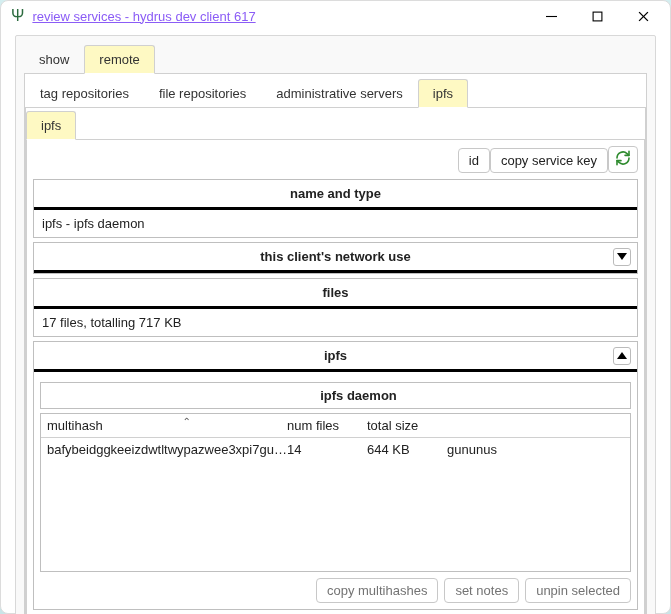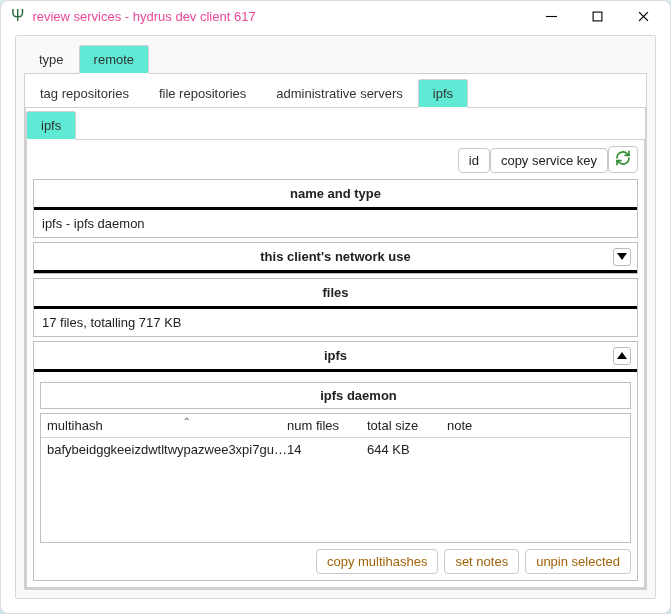--- a/index.html
+++ b/index.html
@@ -29,21 +29,22 @@
   padding: 0 4px 0 10px;
 }
 .titlebar .app-icon {
   color: #2c6b3f;
   font-size: 16px;
   margin-right: 8px;
 }
 .titlebar .title {
   flex: 1;
   font-size: 13px;
-  color: #ec4899;
+  color: #8b5cf6;
+  text-decoration: underline;
 }
 .titlebar .win-btns {
   display: flex;
 }
 .titlebar .win-btn {
   width: 46px;
   height: 30px;
   display: flex;
   align-items: center;
   justify-content: center;
@@ -72,21 +73,21 @@
   padding: 6px 14px;
   font-size: 13px;
   color: #333;
   background: transparent;
   border: 1px solid transparent;
   position: relative;
   top: 1px;
   cursor: pointer;
 }
 .tab.active {
-  background: #5eead4;
+  background: #fef9c3;
   border: 1px solid #d0d0d0;
   border-bottom: 1px solid #fff;
   border-radius: 3px 3px 0 0;
 }
 
 .tabpage {
   border: 1px solid #d0d0d0;
   border-top: none;
   background: #fff;
   flex: 1;
@@ -110,21 +111,21 @@
 .btn {
   border: 1px solid #c8c8c8;
   background: #fff;
   border-radius: 4px;
   padding: 4px 10px;
   font-size: 13px;
   color: #222;
   cursor: pointer;
 }
 .btn.icon { padding: 3px 6px; }
-.btn.dim { color: #a16207; }
+.btn.dim { color: #737373; }
 
 .panel {
   border: 1px solid #bfbfbf;
 }
 .panel-head {
   text-align:center;
   font-weight:600;
   padding:6px 4px;
   border-bottom: 3px solid #000000;
   position:relative;
@@ -149,21 +150,21 @@
 }
 .subpanel-head {
   text-align:center; font-weight:600; padding:5px;
 }
 .subpanel-body { padding:6px; display:flex; align-items:center; gap:6px;}
 
 .list {
   border: 1px solid #bfbfbf;
   background:#fff;
   margin-top:4px;
-  height:130px;
+  height:159px;
   display:flex;
   flex-direction:column;
 }
 .list-head, .list-row {
   display:grid;
   grid-template-columns: 240px 80px 80px 1fr;
   padding: 4px 6px;
   font-size:13px;
 }
 .list-head { border-bottom:1px solid #d0d0d0; }
@@ -205,21 +206,21 @@
             <line x1="1" y1="1" x2="9" y2="9" stroke="#000" stroke-width="1.2"></line>
             <line x1="9" y1="1" x2="1" y2="9" stroke="#000" stroke-width="1.2"></line>
           </svg>
       </div>
     </div>
   </div>
 
   <div class="client">
 
     <div class="tabrow">
-      <div class="tab">type</div>
+      <div class="tab">show</div>
       <div class="tab active">remote</div>
     </div>
 
     <div class="tabpage">
 
       <div class="tabrow" style="padding-top:4px;">
         <div class="tab">tag repositories</div>
         <div class="tab">file repositories</div>
         <div class="tab">administrative servers</div>
         <div class="tab active">ipfs</div>
@@ -277,27 +278,27 @@
 
                 <div class="subpanel">
                   <div class="subpanel-head">ipfs daemon</div>
                 </div>
 
                 <div class="list">
                   <div class="list-head">
                     <div><span>multihash</span><span class="sort-caret">⌃</span></div>
                     <div>num files</div>
                     <div>total size</div>
-                    <div>note</div>
                   </div>
                   <div class="list-body">
                     <div class="list-row">
                       <div class="ellipsis">bafybeidggkeeizdwtltwypazwee3xpi7guler...</div>
                       <div>14</div>
                       <div>644 KB</div>
+                      <div>gununus</div>
                     </div>
                   </div>
                 </div>
 
                 <div class="list-actions">
                   <button class="btn dim">copy multihashes</button>
                   <button class="btn dim">set notes</button>
                   <button class="btn dim">unpin selected</button>
                 </div>
 

